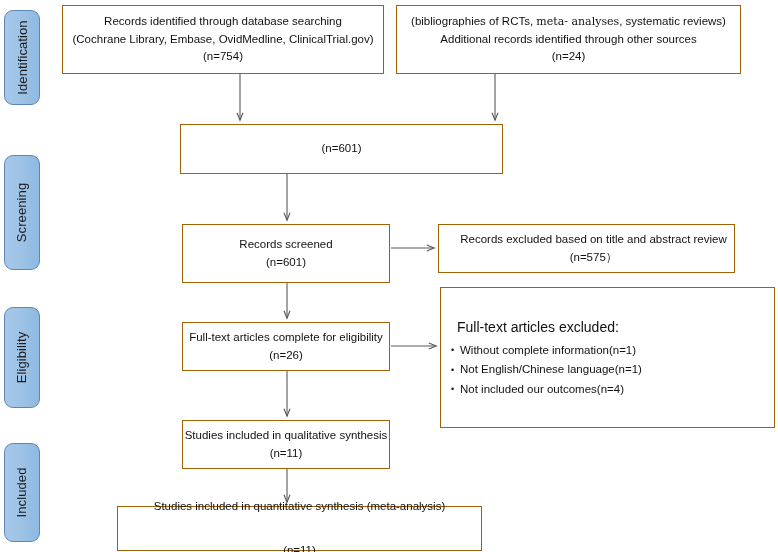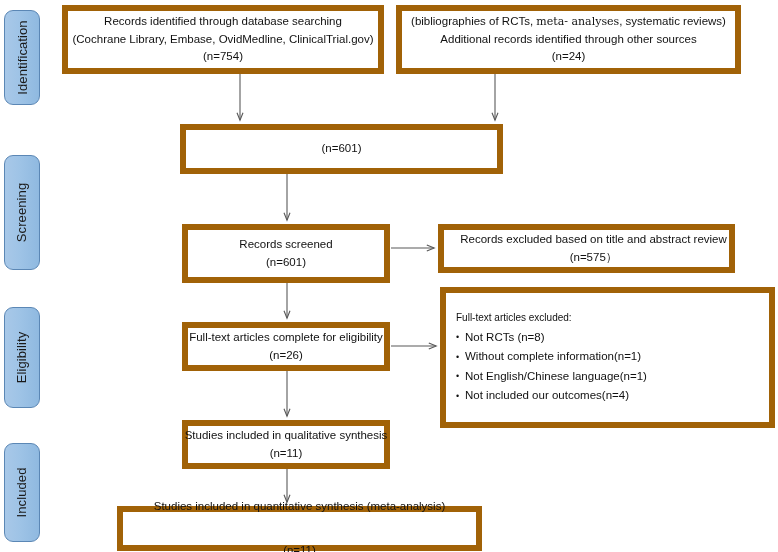--- a/index.html
+++ b/index.html
@@ -31,21 +31,21 @@
   .stage-label span {
     transform: rotate(-90deg);
     white-space: nowrap;
     font-size: 13px;
     color: #1a1a1a;
     letter-spacing: 0.1px;
   }
   .flow-box {
     position: absolute;
     box-sizing: border-box;
-    border: 6px solid #a16207;
+    border: 1px solid #a16207;
     background: #ffffff;
     display: flex;
     flex-direction: column;
     align-items: center;
     justify-content: center;
     text-align: center;
     font-size: 11.5px;
     color: #111111;
     line-height: 1.55;
     padding: 2px 6px;
@@ -53,22 +53,22 @@
   .flow-box .line {
     white-space: nowrap;
   }
   .flow-box.list-box {
     align-items: flex-start;
     justify-content: center;
     text-align: left;
     padding: 6px 10px;
   }
   .flow-box.list-box .heading {
-    margin: 1px 0 2px 0;
-    font-size: 10px;
+    margin: 1px 0 2px 6px;
+    font-size: 14px;
   }
   .flow-box.list-box ul {
     list-style: none;
     margin: 0;
     padding: 0;
   }
   .flow-box.list-box li {
     font-size: 11.5px;
     line-height: 1.0;
     padding: 4px 0;
@@ -165,21 +165,20 @@
   </div>
 
   <div class="flow-box" style="left:182px; top:322px; width:208px; height:49px;">
     <div class="line">Full-text articles complete for eligibility</div>
     <div class="line">(n=26)</div>
   </div>
 
   <div class="flow-box list-box" style="left:440px; top:287px; width:335px; height:141px;">
     <div class="heading">Full-text articles excluded:</div>
     <ul>
-      <li>Not RCTs (n=8)</li>
       <li>Without complete information(n=1)</li>
       <li>Not English/Chinese language(n=1)</li>
       <li>Not included our outcomes(n=4)</li>
     </ul>
   </div>
 
   <div class="flow-box" style="left:182px; top:420px; width:208px; height:49px;">
     <div class="line">Studies included in qualitative synthesis</div>
     <div class="line">(n=11)</div>
   </div>

